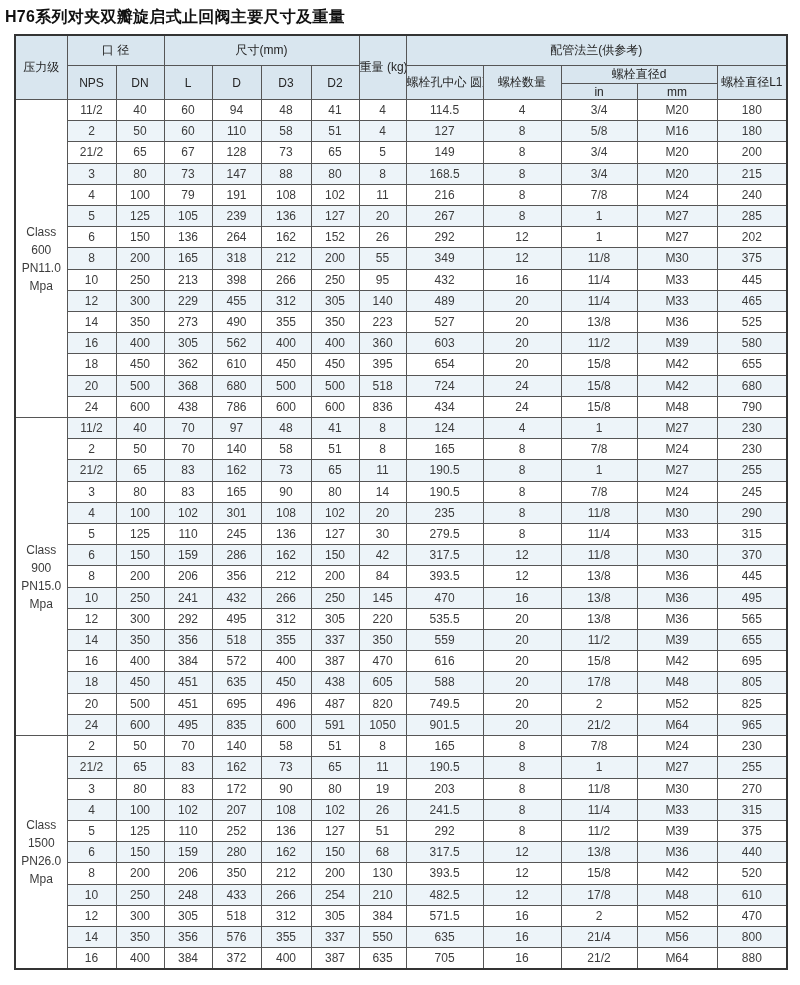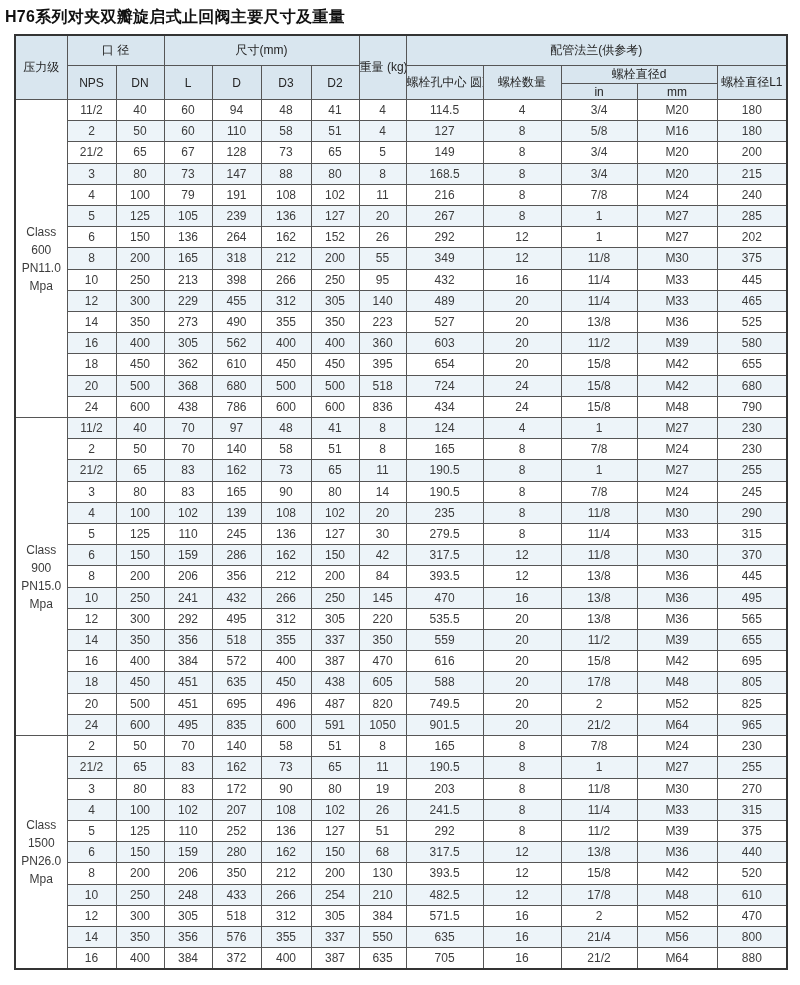--- a/index.html
+++ b/index.html
@@ -358,21 +358,21 @@
         <td>190.5</td>
         <td>8</td>
         <td>7/8</td>
         <td>M24</td>
         <td>245</td>
       </tr>
       <tr class="stripe">
         <td>4</td>
         <td>100</td>
         <td>102</td>
-        <td>139</td>
+        <td>301</td>
         <td>108</td>
         <td>102</td>
         <td>20</td>
         <td>235</td>
         <td>8</td>
         <td>11/8</td>
         <td>M30</td>
         <td>290</td>
       </tr>
       <tr>

